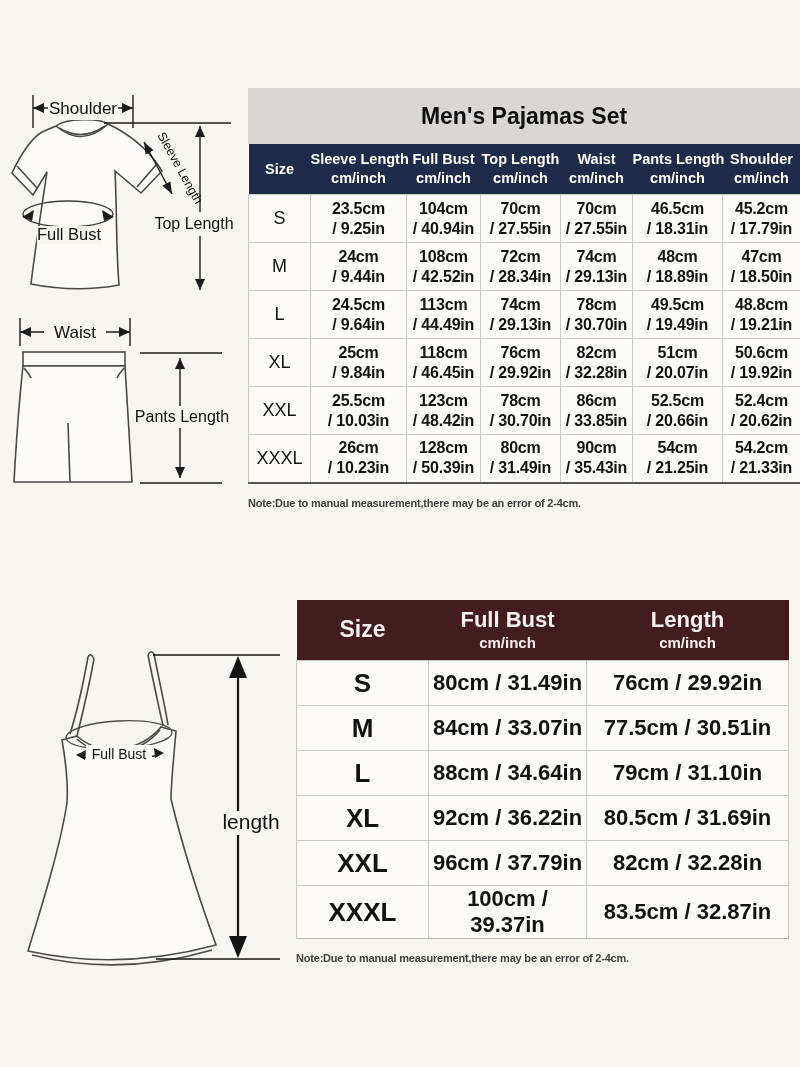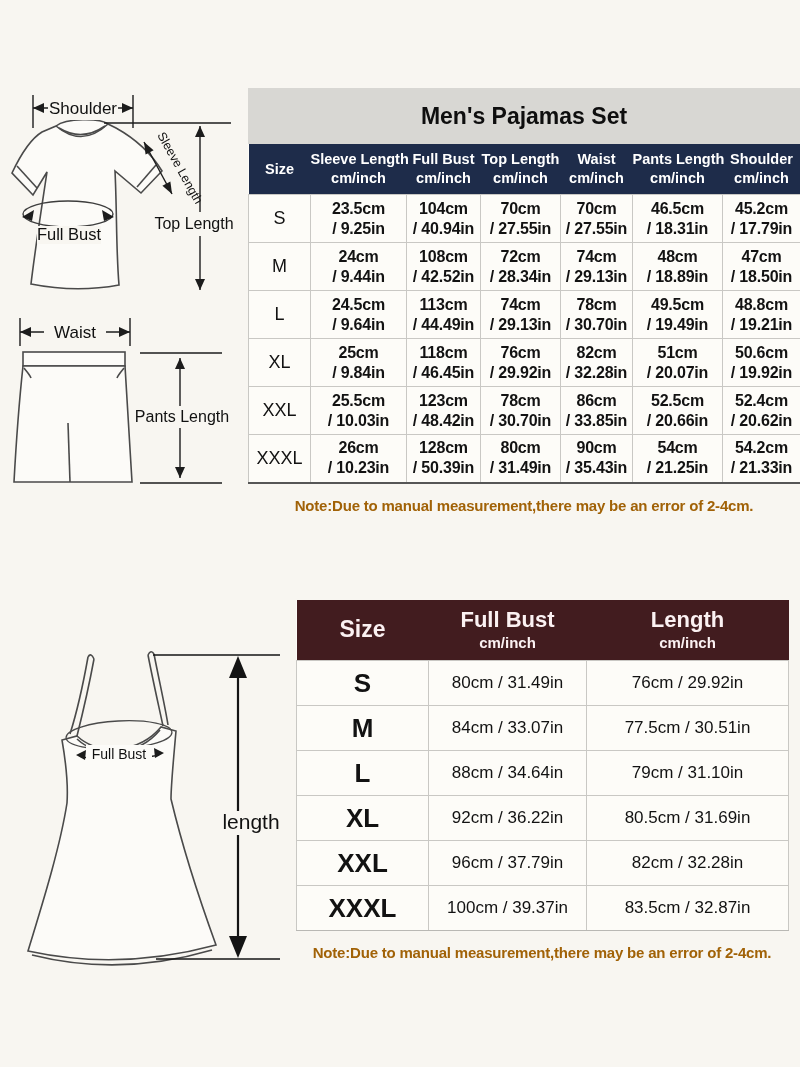--- a/index.html
+++ b/index.html
@@ -62,25 +62,25 @@
 
   .mens-table tbody tr{height:48px;}
   .womens-table tbody tr{height:45px;}
   .mens-table tbody tr:last-child td{border-bottom:2px solid #565656;}
   .womens-table tbody tr:last-child td{border-bottom:1px solid #b9b8b4;}
 
   .mens-table td.size-cell{font-size:18px;font-weight:normal;}
   .mens-table td.value-cell .cm,
   .mens-table td.value-cell .inch{font-size:16px;font-weight:bold;line-height:1.25;letter-spacing:-0.2px;}
   .womens-table td.size-cell{font-size:26px;font-weight:bold;}
-  .womens-table td.value-cell{font-size:17px;font-weight:normal;}
+  .womens-table td.value-cell{font-size:22px;font-weight:bold;}
 
   .note{
-    margin-top:13px;text-align:center;
-    font-size:15px;font-weight:bold;color:#a16207;
+    margin-top:13px;text-align:left;
+    font-size:11px;font-weight:bold;color:#404040;
     letter-spacing:-0.2px;
   }
 </style>
 </head>
 <body>
 
 <div class="page">
 
   <svg class="shirt-svg" width="230" height="218" viewBox="0 0 230 218">
     <g stroke="#4a4a4a" stroke-width="1.6" fill="#fcfbf8">

